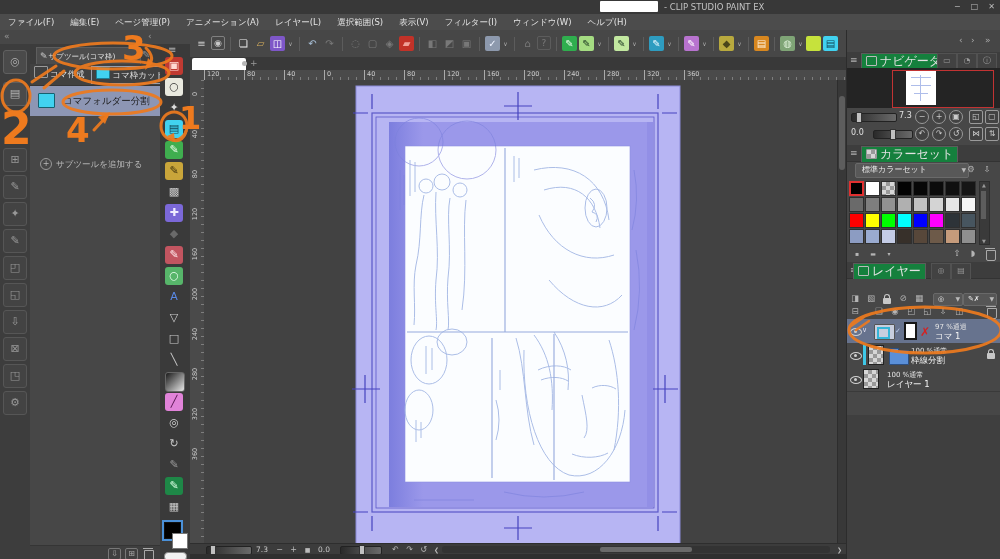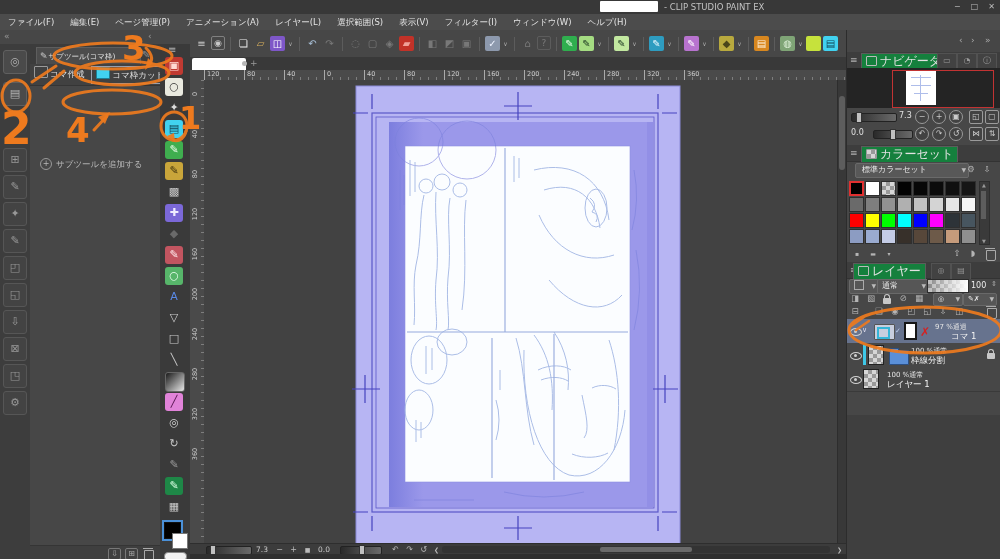--- a/index.html
+++ b/index.html
@@ -208,20 +208,24 @@
     <div id="subtool" class="abs">
       <div id="subtool-tabrow" class="abs">
         <div id="subtool-tab" class="abs">
           <span class="pen">✎</span><span>サブツール(コマ枠)</span>
         </div>
         <span id="tab-extra-pen" class="abs">✎</span>
       </div>
       <div id="group-row" class="abs">
         <span class="grp"><span class="gico"></span><span>コマ作成</span></span>
         <span class="grp" id="grp-cut"><span class="gico cyan"></span><span>コマ枠カット</span></span>
+      </div>
+      <div id="st-sel" class="st-row">
+        <span class="st-ico cyan"></span>
+        <span class="lbl">コマフォルダー分割</span>
       </div>
       <div id="st-add" class="st-row">
         <span class="plus">+</span><span>サブツールを追加する</span>
       </div>
       <div id="subtool-footer" class="abs">
         <span class="ft-ico" style="left:78px">⇩</span>
         <span class="ft-ico" style="left:95px">⊞</span>
         <span class="i-trash" style="left:114px;top:4px"></span>
       </div>
     </div>
@@ -481,27 +485,20 @@
       <span class="mini-ico" style="left:120px;top:1px">◗</span>
       <span class="i-trash" style="left:139px;top:3px"></span>
     </div>
 
     <div class="panel-tabrow" style="top:232px">
       <span class="pmenu">≡</span>
       <div class="ptab" style="left:6px"><span class="tico"></span><span>レイヤー</span></div>
       <div class="ptab-stub" style="left:84px">◎</div>
       <div class="ptab-stub" style="left:104px">▤</div>
     </div>
-    <div class="abs" style="left:0;top:248px;width:154px;height:15px">
-      <div class="combo" style="left:2px;top:1px;width:24px"><span style="display:inline-block;width:8px;height:8px;border:1px solid #aaa;vertical-align:-1px"></span><span class="dd2">▼</span></div>
-      <div class="combo" style="left:30px;top:1px;width:46px"><span>通常</span><span class="dd2">▼</span></div>
-      <div id="op-slider" style="left:80px;top:1px;width:40px"></div>
-      <span class="abs" style="left:124px;top:3px;font-size:8px;color:#ececec">100</span>
-      <span class="abs" style="left:144px;top:2px;font-size:7px;color:#aaa">⇕</span>
-    </div>
     <div class="abs" style="left:0;top:263px;width:154px;height:13px">
       <span class="mini-ico" style="left:2px">◨</span>
       <span class="mini-ico" style="left:18px">▧</span>
       <span class="mini-ico" style="left:34px">
           <span class="i-lock" style="left:2px;top:5px"></span>
         </span>
       <span class="mini-ico" style="left:50px">⊘</span>
       <span class="mini-ico" style="left:66px">▦</span>
       <div class="combo" style="left:86px;top:0;width:24px;height:11px;line-height:10px"><span style="font-size:7px">◎</span><span class="dd2">▼</span></div>
       <div class="combo" style="left:116px;top:0;width:28px;height:11px;line-height:10px"><span style="font-size:7px">✎✗</span><span class="dd2">▼</span></div>
@@ -518,21 +515,21 @@
     </div>
 
     <div class="lrow sel" style="top:289px">
       <span class="i-eye"></span>
       <span class="abs" style="left:15px;top:7px;font-size:7px;color:#dde">∨</span>
       <span class="frame-folder" style="left:27px;top:5px"></span>
       <span class="abs" style="left:48px;top:8px;font-size:7px;color:#bce">✓</span>
       <span class="lthumb" style="left:57px;top:3px;width:13px;height:18px;background:#fff;border:2px solid #161616"></span>
       <span class="redx" style="left:73px;top:6px">✗</span>
       <span class="l1" style="left:88px;top:3px">97 %通過</span>
-      <span class="l2" style="left:104px;top:12px">コマ 1</span>
+      <span class="l2" style="left:88px;top:12px">コマ 1</span>
     </div>
     <div class="lrow" style="top:313px">
       <span class="i-eye"></span>
       <span class="cyanbar" style="left:16px;top:2px"></span>
       <span class="lthumb checker" style="left:21px;top:2px;width:16px;height:20px"></span>
       <span class="folder-ico" style="left:42px;top:7px"></span>
       <span class="l1" style="left:64px;top:3px">100 %通常</span>
       <span class="l2" style="left:64px;top:12px">枠線分割</span>
       <span class="i-lock" style="left:140px;top:10px"></span>
     </div>

